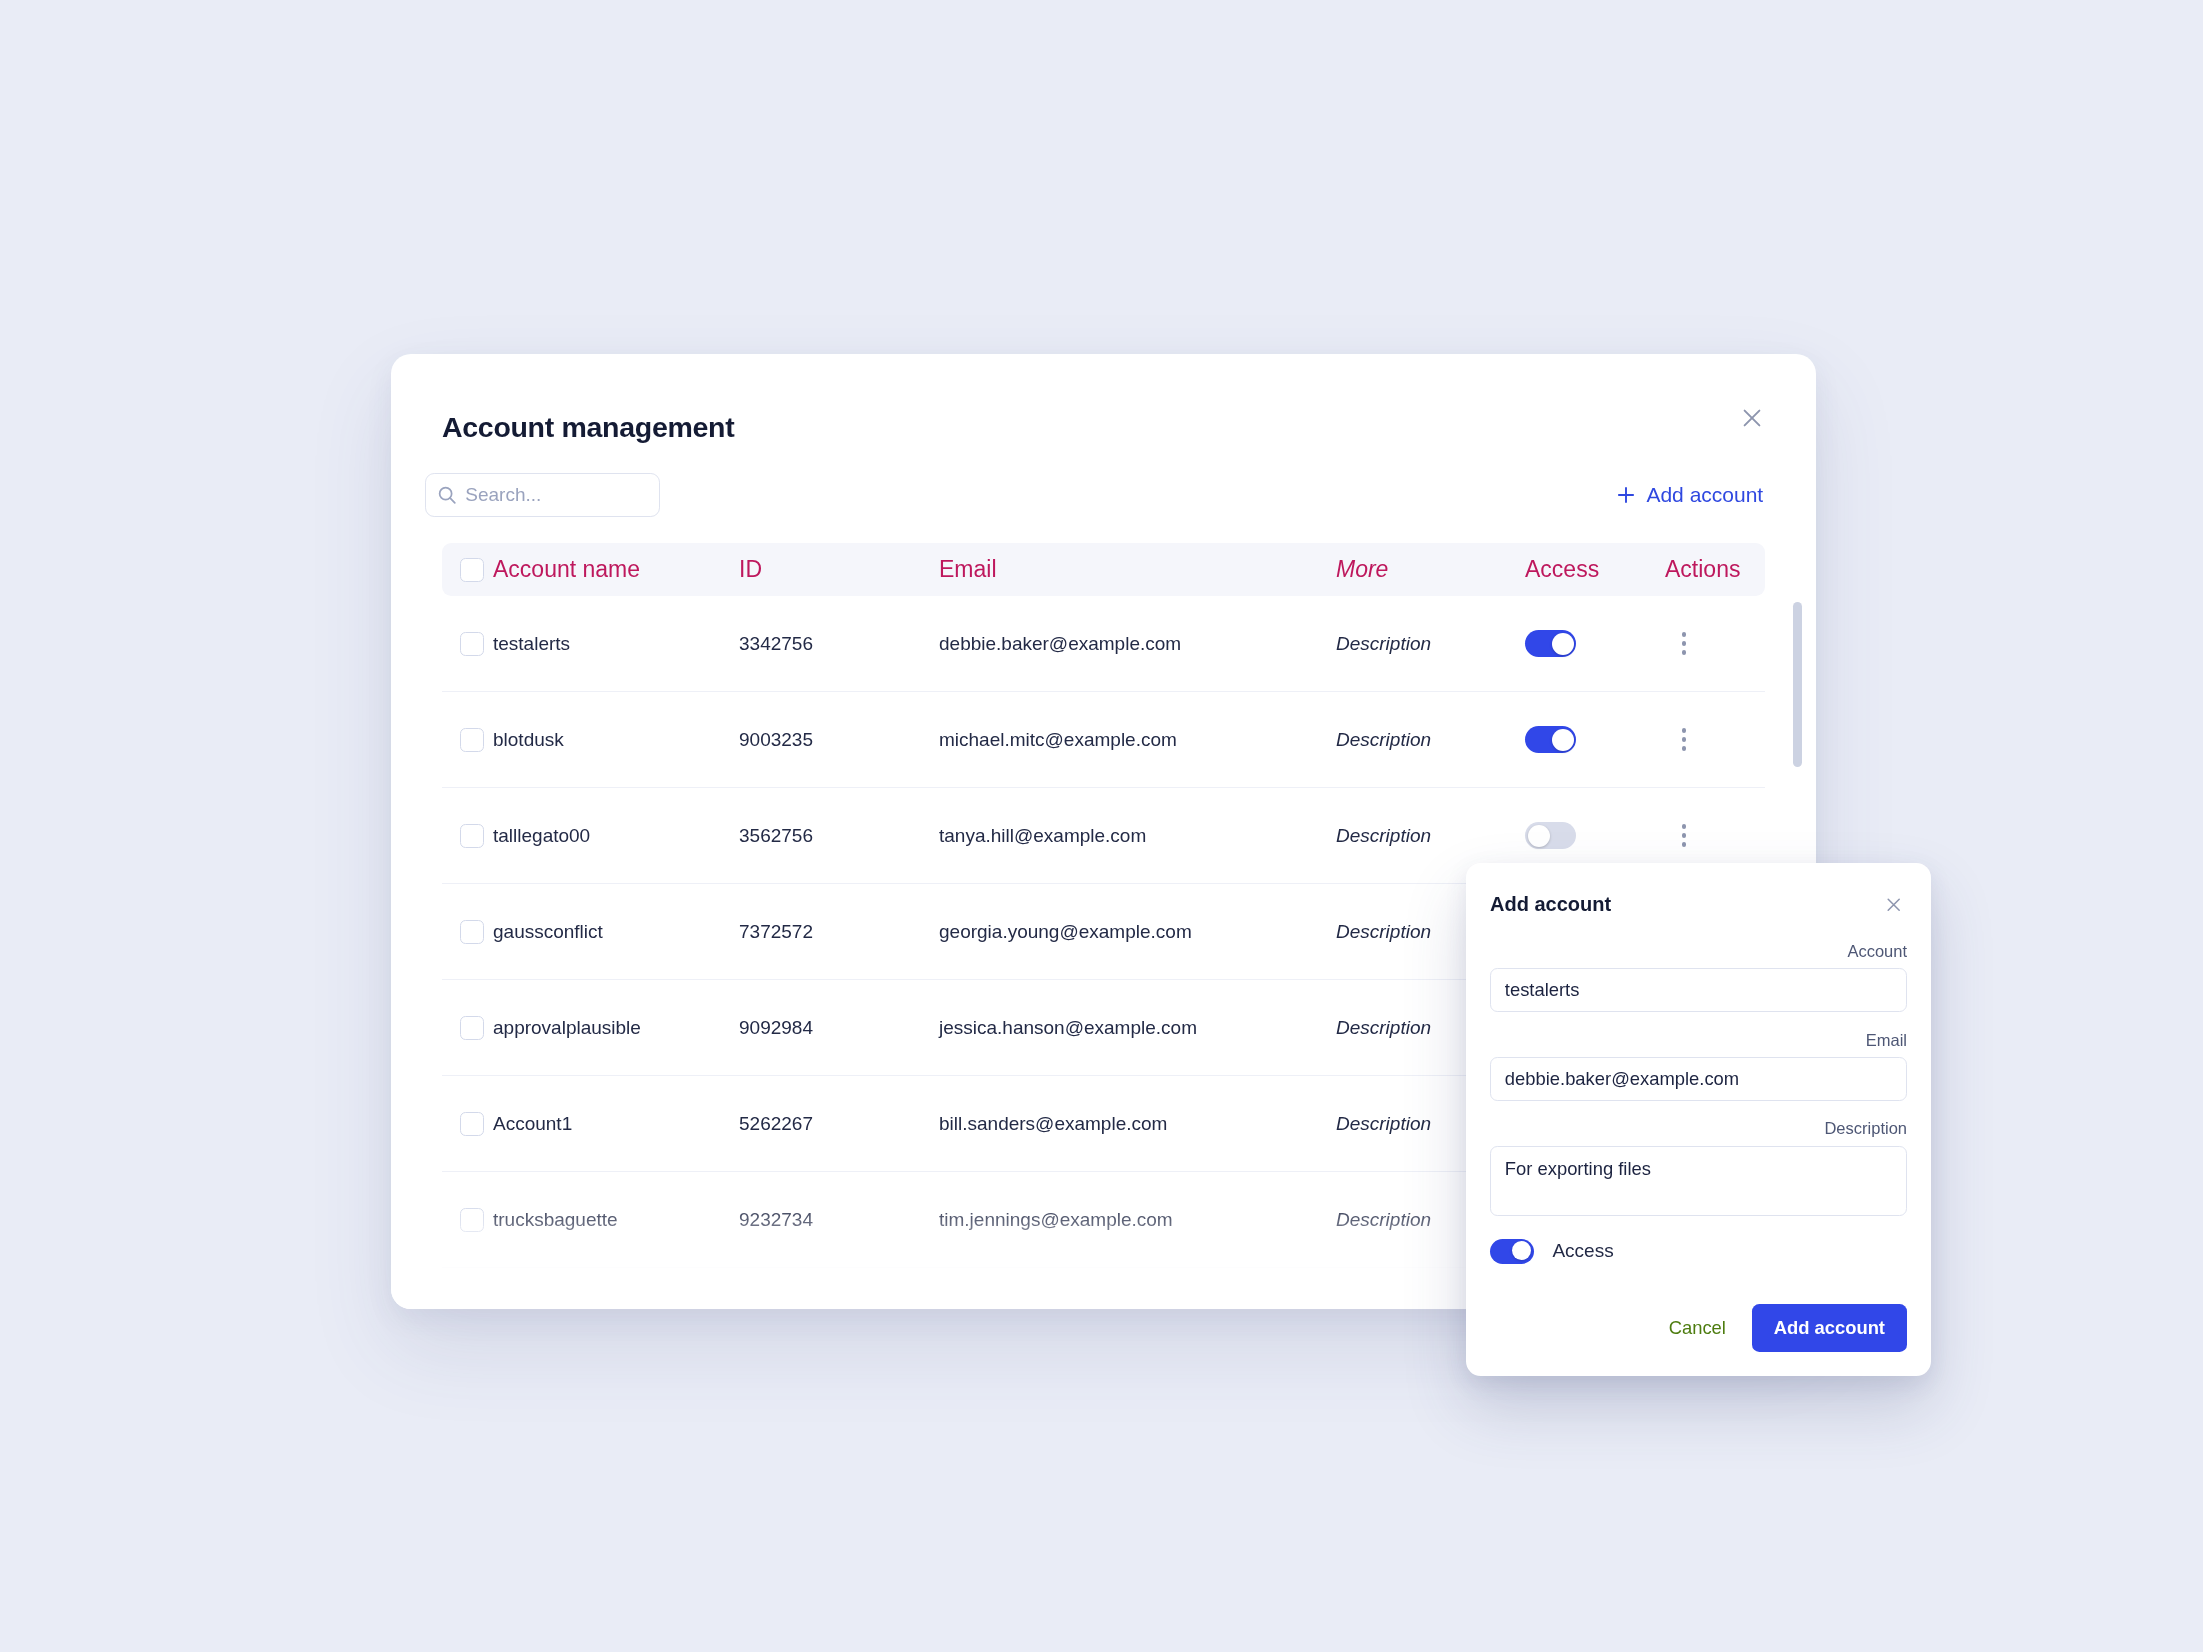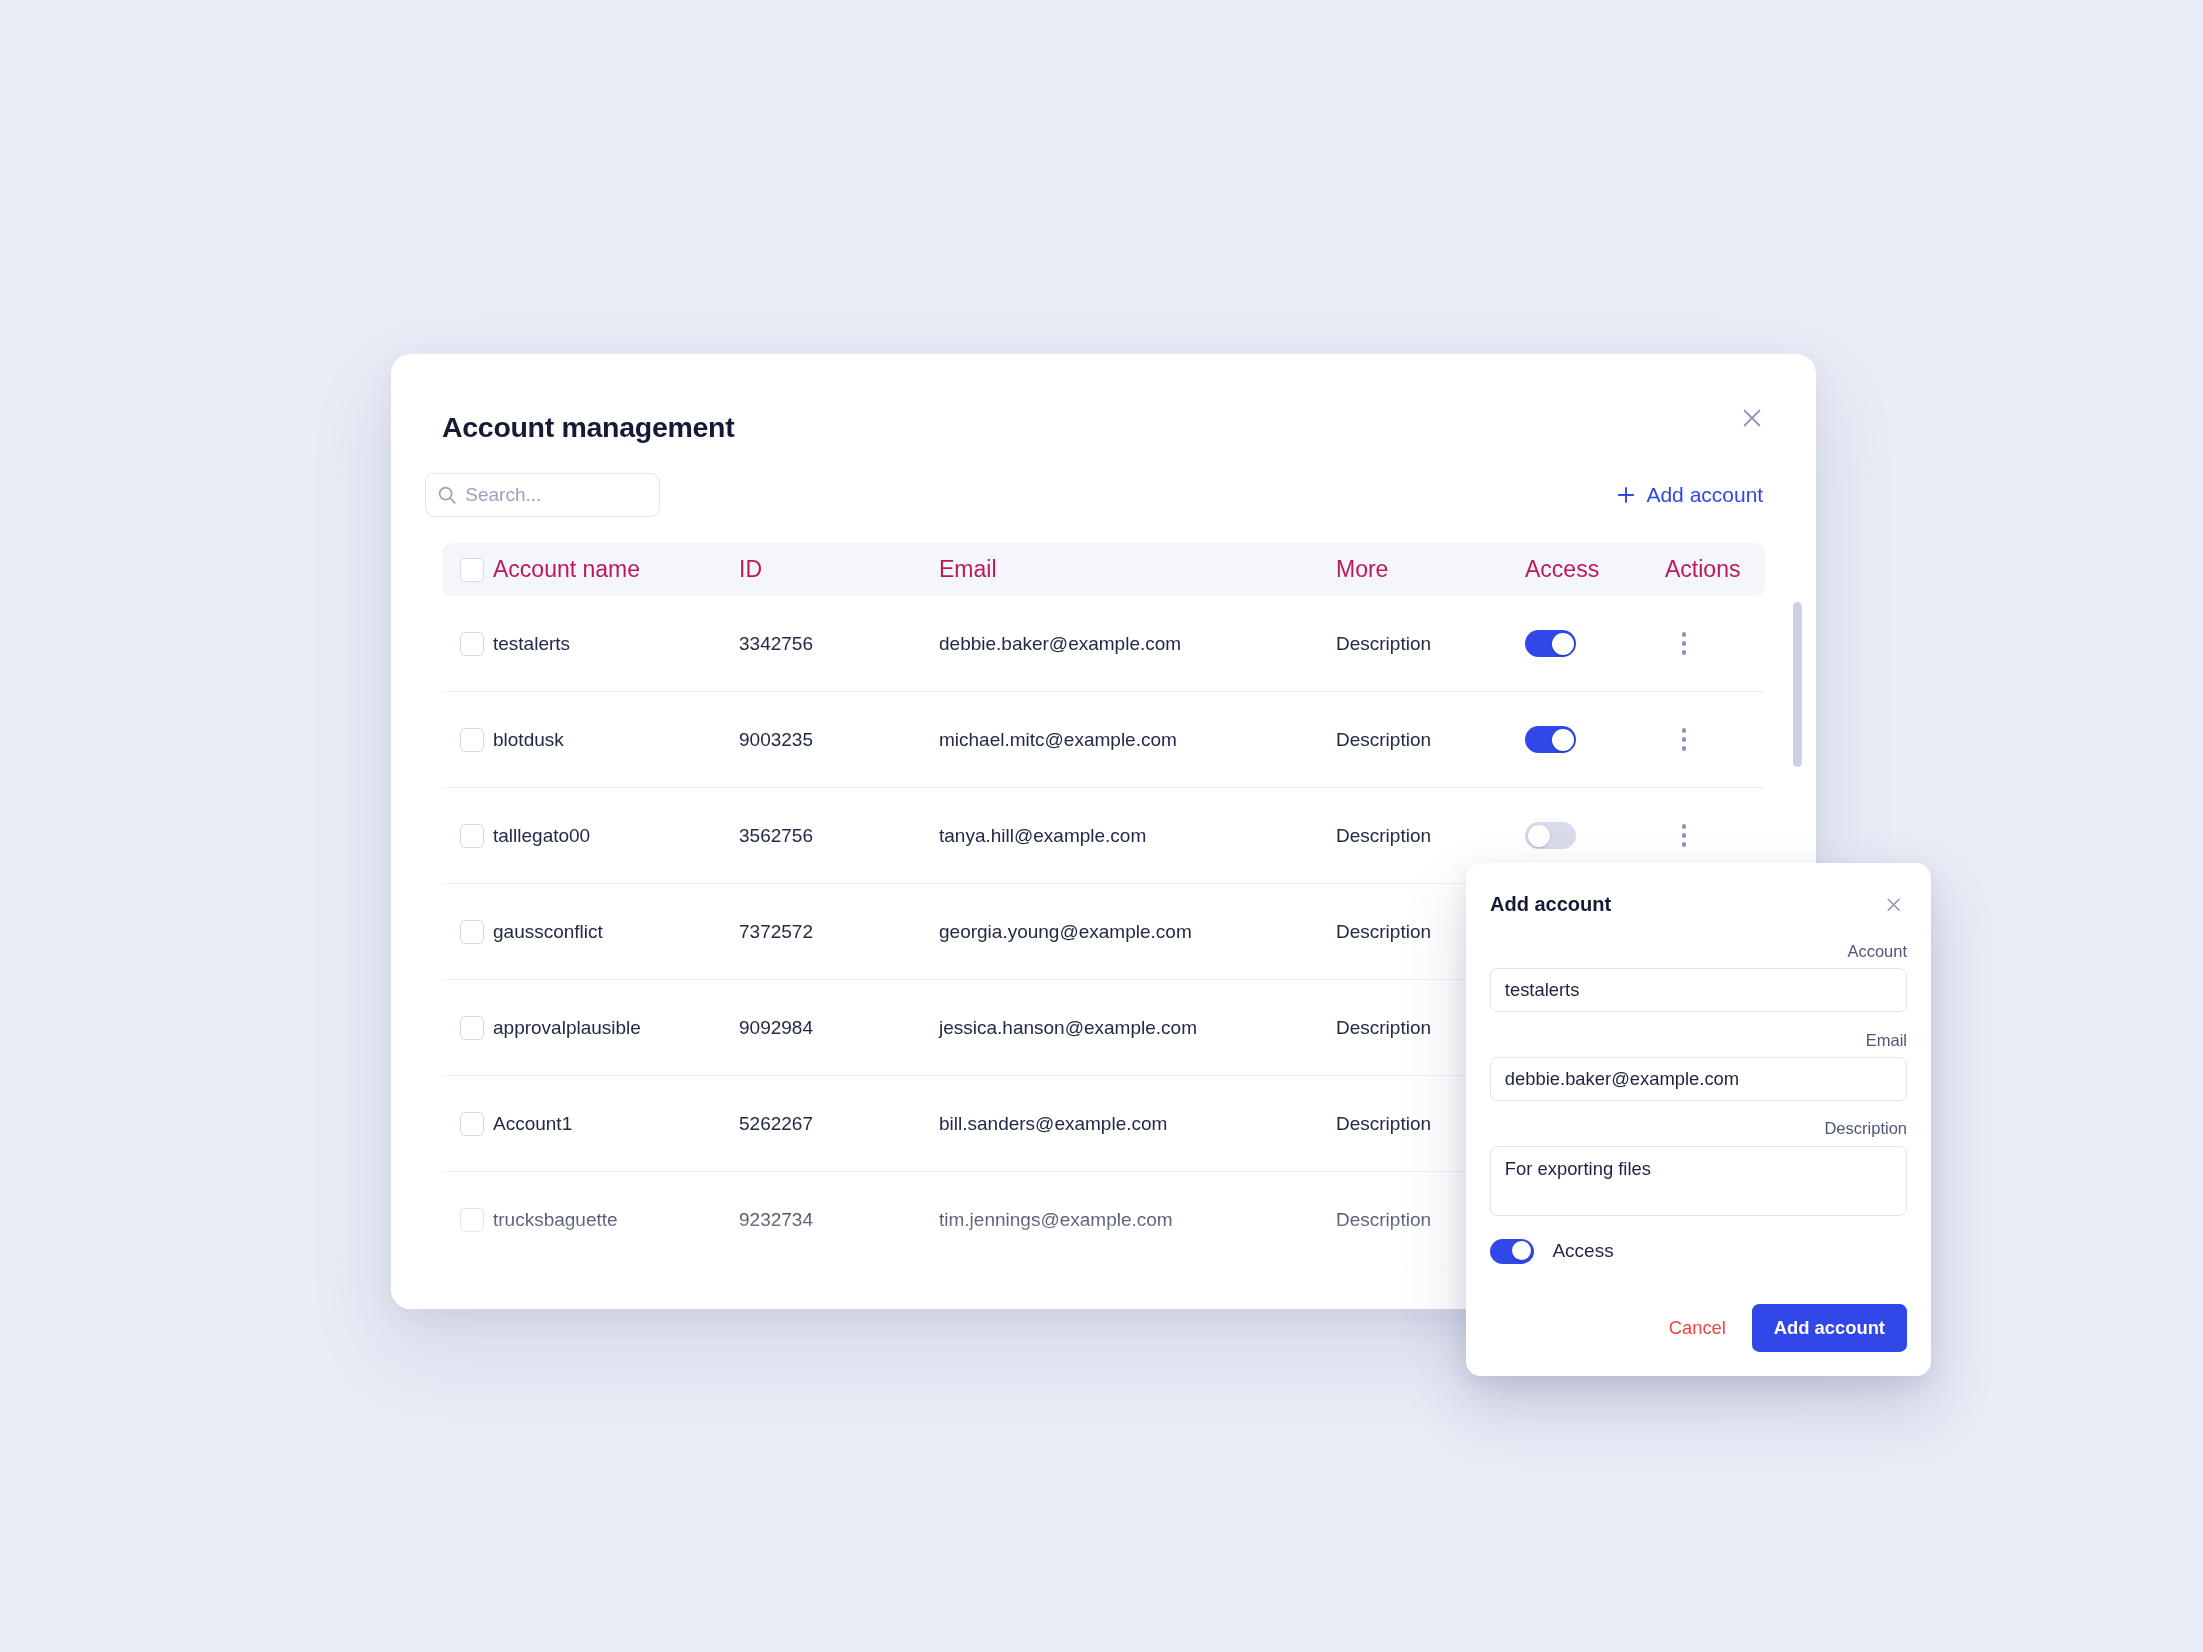--- a/index.html
+++ b/index.html
@@ -131,21 +131,21 @@
     font-size: 19px;
     color: #232a46;
   }
   .trow:first-of-type { border-top: none; }
 
   
   .c-check  { width: 51px;  flex: 0 0 51px; display: flex; align-items: center; padding-left: 18.4px;}
   .c-name   { width: 246px; flex: 0 0 246px; }
   .c-id     { width: 200px; flex: 0 0 200px; }
   .c-email  { width: 397px; flex: 0 0 397px; }
-  .c-more   { width: 189px; flex: 0 0 189px; }
+  .c-more   { width: 189px; flex: 0 0 189px; font-style: italic; }
   .c-access { width: 140px; flex: 0 0 140px; }
   .c-actions{ width: 110px; flex: 0 0 110px; }
 
   .checkbox {
     width: 24px;
     height: 24px;
     border: 1.4px solid #d3d9ea;
     border-radius: 5.5px;
     background: #fff;
     cursor: pointer;
@@ -313,21 +313,21 @@
     display: flex;
     align-items: center;
     justify-content: flex-end;
     gap: 22px;
   }
   .btn-cancel {
     background: none;
     border: none;
     font-family: "Liberation Sans", sans-serif;
     font-size: 18.4px;
-    color: #ef4444;
+    color: #4d7c0f;
     cursor: pointer;
     padding: 7.3px 3.7px;
   }
   .btn-primary {
     background: #3147e8;
     border: none;
     border-radius: 7.3px;
     color: #fff;
     font-family: "Liberation Sans", sans-serif;
     font-size: 18.4px;

